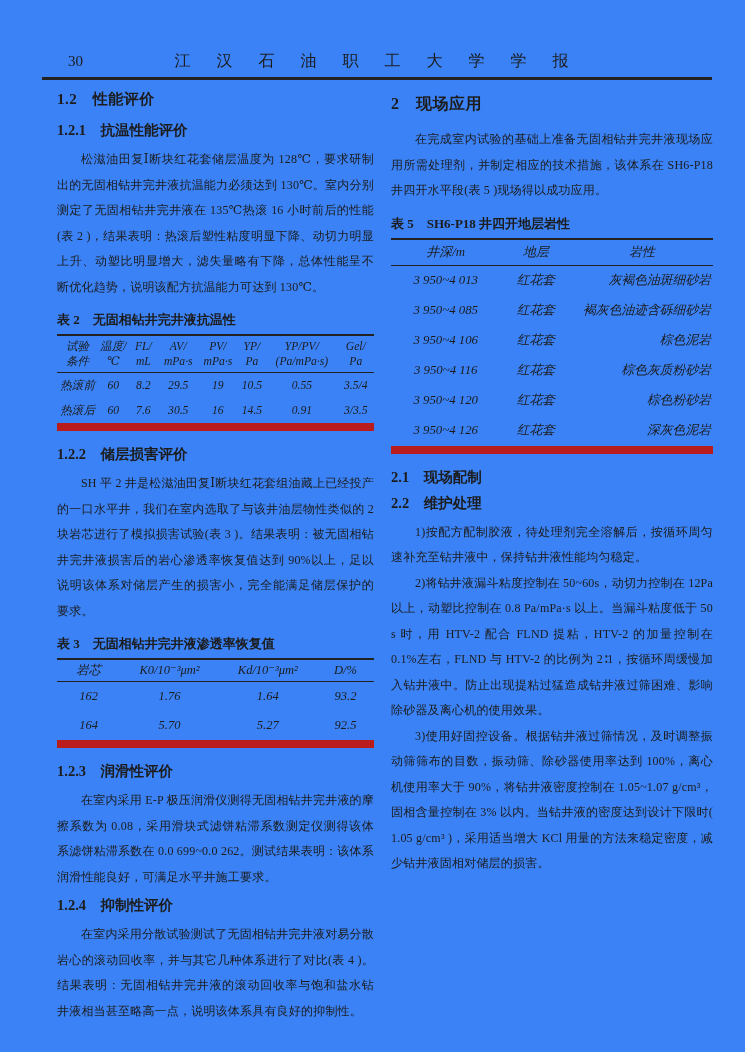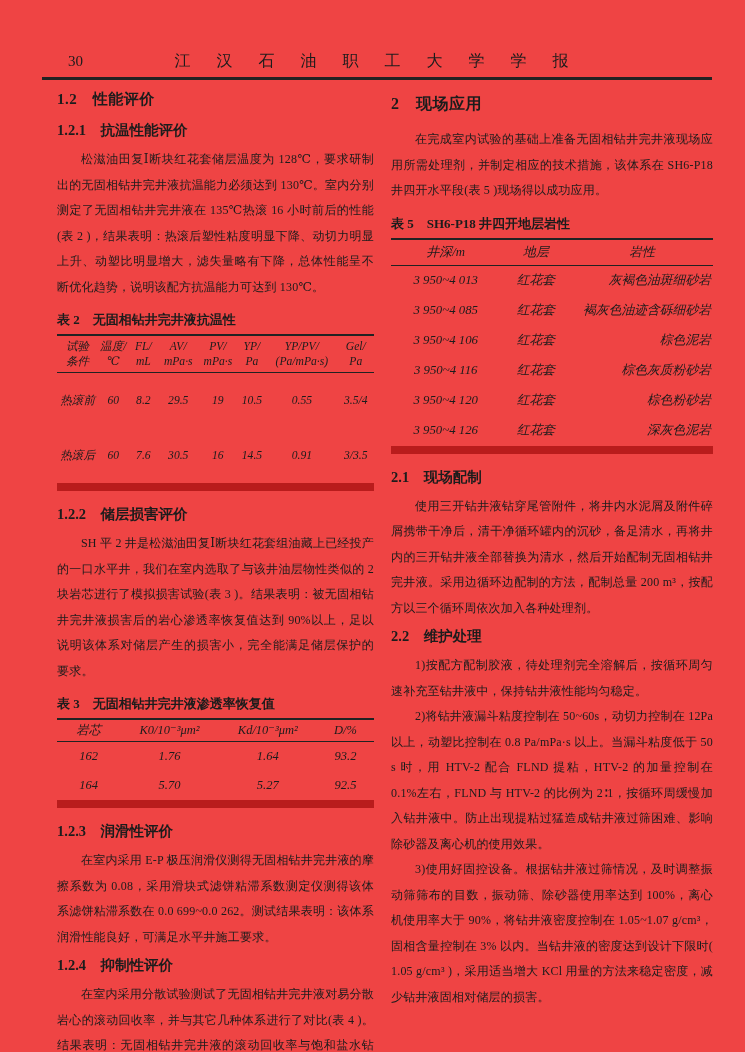--- a/index.html
+++ b/index.html
@@ -1,21 +1,21 @@
 <!DOCTYPE html>
 <html><head>
 <meta charset="utf-8">
 <style>
   * { box-sizing: border-box; }
   html, body { margin: 0; padding: 0; background: #e9e8e4; }
   .page {
     position: relative;
     width: 745px; height: 1052px;
     margin: 0 auto;
-    background: #ef4444;
+    background: #3b82f6;
     color: #1c1c1c;
     font-family: "Liberation Serif", "DejaVu Serif", serif;
     overflow: hidden;
   }
   .header {
     position: absolute; left: 42px; right: 33px; top: 50px; height: 30px;
     border-bottom: 3px solid #222;
   }
   .page-num { position: absolute; left: 26px; top: 3px; font-size: 15px; }
   .journal-title {
@@ -32,21 +32,21 @@
     margin: 0; letter-spacing: 0.2px;
   }
   .tbl-caption { font-size: 13px; font-weight: bold; text-align: left; margin: 11px 0 5px 0; }
   table { border-collapse: collapse; width: 100%; table-layout: fixed; }
   .three { border-top: 2px solid #222; border-bottom: 8px solid #b91c1c; font-style: italic; }
   .three th {
     border-bottom: 1.4px solid #222;
     font-weight: normal; white-space: pre-line;
     padding: 3px 1px; line-height: 15px; vertical-align: middle;
   }
-  .three td { padding: 20px 1px; text-align: center; }
+  .three td { padding: 5px 1px; text-align: center; }
   .t2 { font-size: 11.6px; }
   .t2 th { font-size: 11.6px; }
   .t3 { font-size: 12.5px; }
   .t3 td { padding: 7px 2px; }
   .t5 { font-size: 12.8px; }
   .t5 td { padding: 6.5px 2px; }
   .t5 td.rock, .t5 th.rock-h { text-align: right; padding-left: 10px; }
   .t5 th { padding: 5px 1px; } .gap-m { height: 8px; }
 </style>
 </head>
@@ -212,21 +212,20 @@
         <tr>
           <td>3 950~4 126</td>
           <td>红花套</td>
           <td class="rock">深灰色泥岩</td>
         </tr>
       </tbody>
     </table>
 
     <div class="gap-m"></div>
     <h3 class="sub">2.1　现场配制</h3>
-    <p class="body">使用三开钻井液钻穿尾管附件，将井内水泥屑及附件碎屑携带干净后，清干净循环罐内的沉砂，备足清水，再将井内的三开钻井液全部替换为清水，然后开始配制无固相钻井完井液。采用边循环边配制的方法，配制总量 200 m³，按配方以三个循环周依次加入各种处理剂。</p>
 
     <h3 class="sub">2.2　维护处理</h3>
     <p class="body">1)按配方配制胶液，待处理剂完全溶解后，按循环周匀速补充至钻井液中，保持钻井液性能均匀稳定。</p>
     <p class="body">2)将钻井液漏斗粘度控制在 50~60s，动切力控制在 12Pa 以上，动塑比控制在 0.8 Pa/mPa·s 以上。当漏斗粘度低于 50 s 时，用 HTV-2 配合 FLND 提粘，HTV-2 的加量控制在 0.1%左右，FLND 与 HTV-2 的比例为 2∶1，按循环周缓慢加入钻井液中。防止出现提粘过猛造成钻井液过筛困难、影响除砂器及离心机的使用效果。</p>
     <p class="body">3)使用好固控设备。根据钻井液过筛情况，及时调整振动筛筛布的目数，振动筛、除砂器使用率达到 100%，离心机使用率大于 90%，将钻井液密度控制在 1.05~1.07 g/cm³，固相含量控制在 3% 以内。当钻井液的密度达到设计下限时( 1.05 g/cm³ )，采用适当增大 KCl 用量的方法来稳定密度，减少钻井液固相对储层的损害。</p>
 
   </div>
 
 </div>
 

